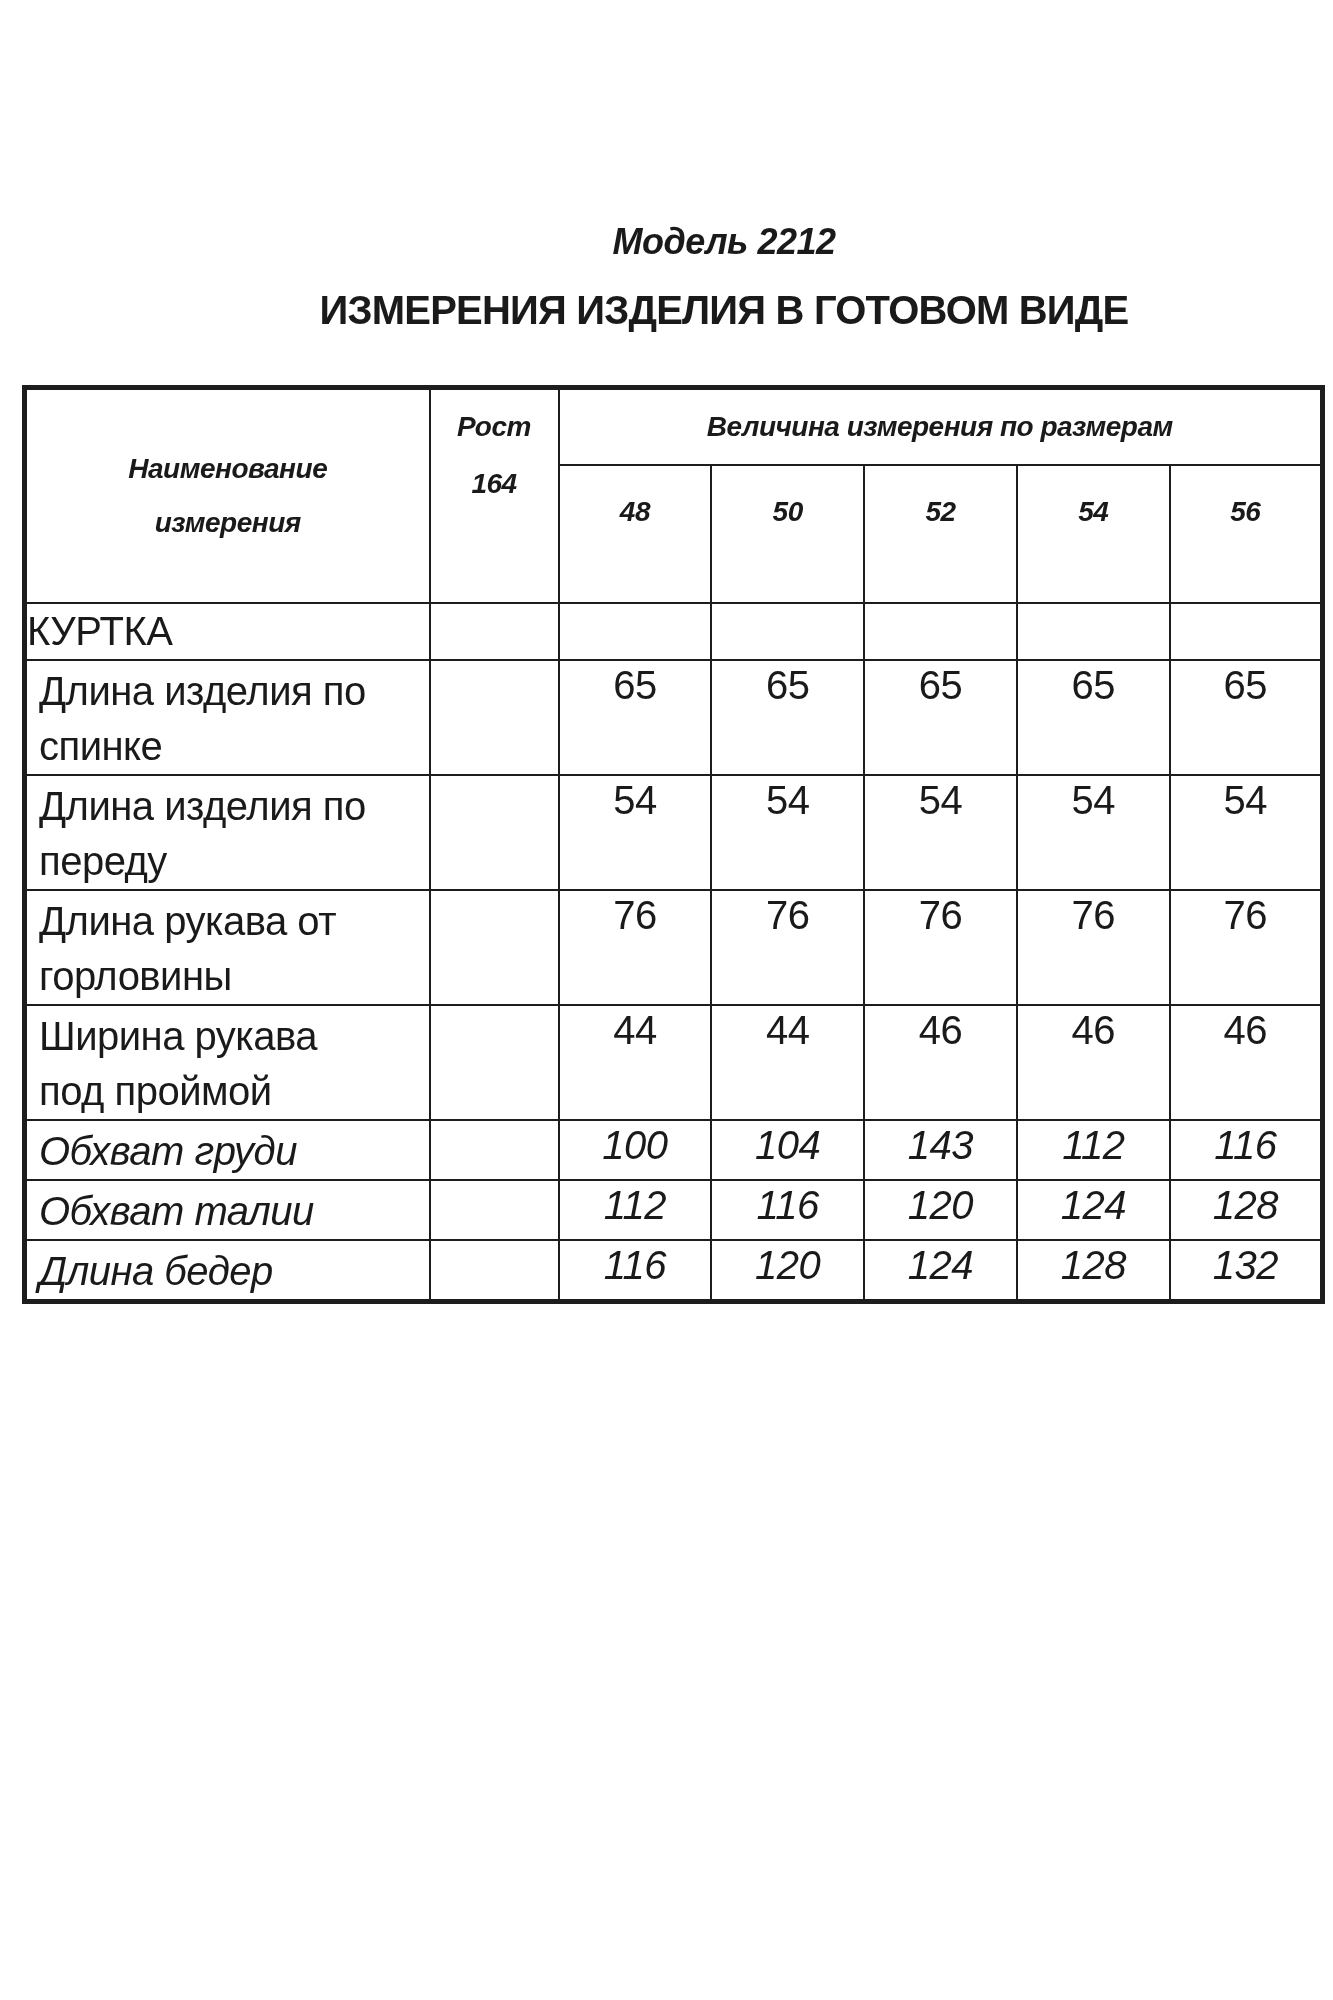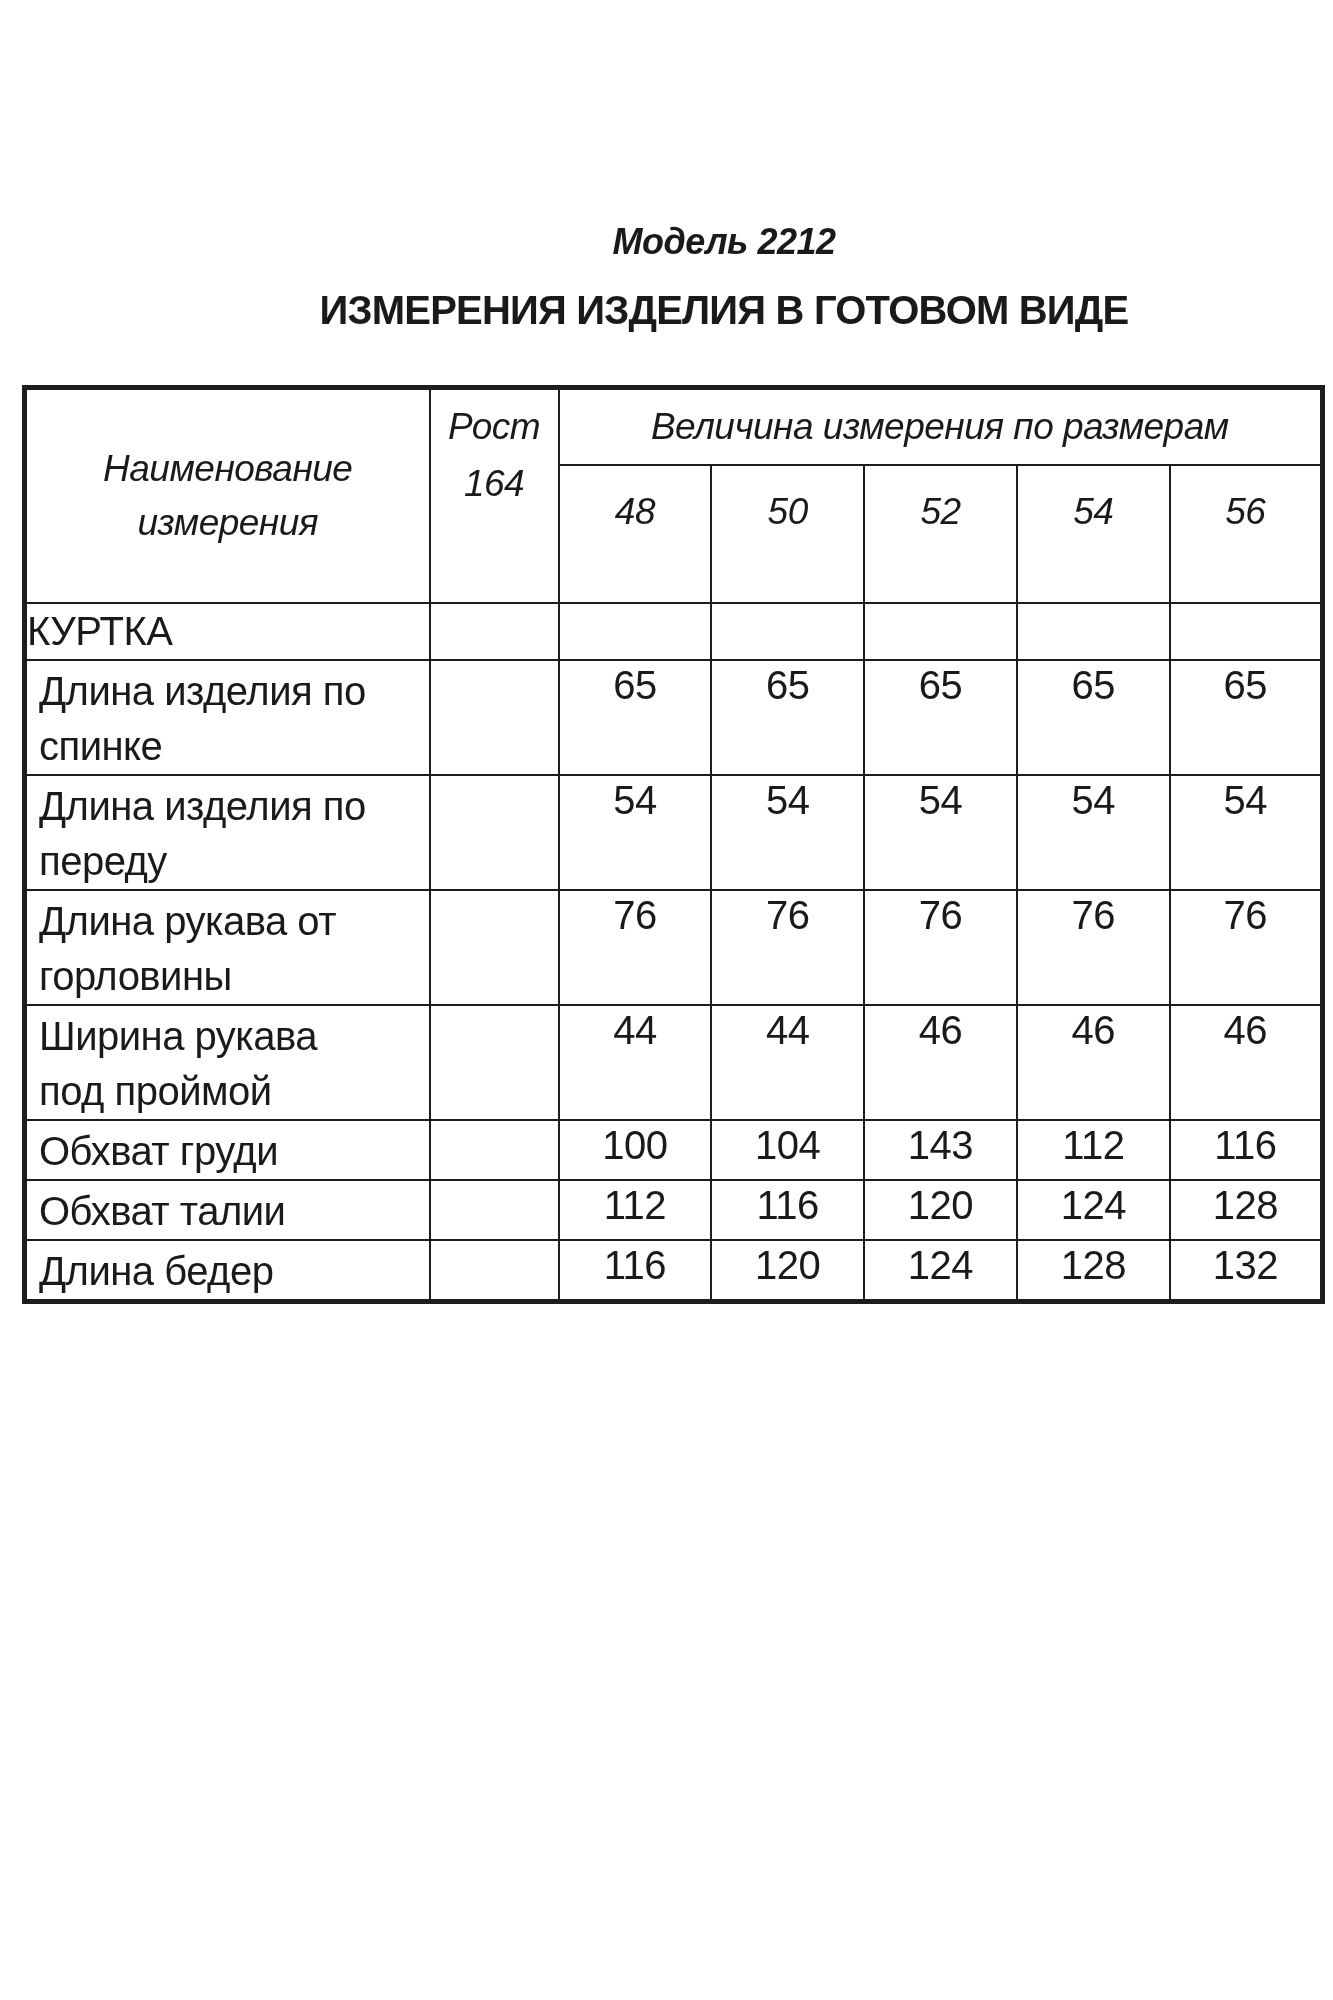--- a/index.html
+++ b/index.html
@@ -47,23 +47,23 @@
   table.size-table, .size-table th, .size-table td {
     border: 2px solid #1d1d1d;
   }
   table.size-table { border-width: 5px; }
 
   col.c-name { width: 405px; }
   col.c-rost { width: 129px; }
   col.c-size { width: 152.8px; }
 
   .size-table th {
-    font-weight: normal;
+    font-weight: bold;
     font-style: italic;
-    font-size: 37px;
+    font-size: 28px;
     letter-spacing: -0.5px;
     background: #ffffff;
   }
   .h-name {
     vertical-align: middle;
     text-align: center;
     line-height: 54px;
     white-space: pre-line;
   }
   .h-rost {
@@ -103,21 +103,21 @@
     line-height: 50px;
   }
   td.value {
     text-align: center;
     vertical-align: top;
     line-height: 46px;
   }
   td.empty-cell { }
   tr.r-section { height: 57px; }
   tr.r-tall { height: 113px; margin-top: 8px; }
-  tr.r-short { height: 56px; }
+  tr.r-short { height: 56px; font-style: italic; }
 </style>
 </head>
 <body>
 
 <div class="titles">
   <div class="doc-title">Модель 2212</div>
   <div class="doc-subtitle">ИЗМЕРЕНИЯ ИЗДЕЛИЯ В ГОТОВОМ ВИДЕ</div>
 </div>
 
 <table class="size-table">

